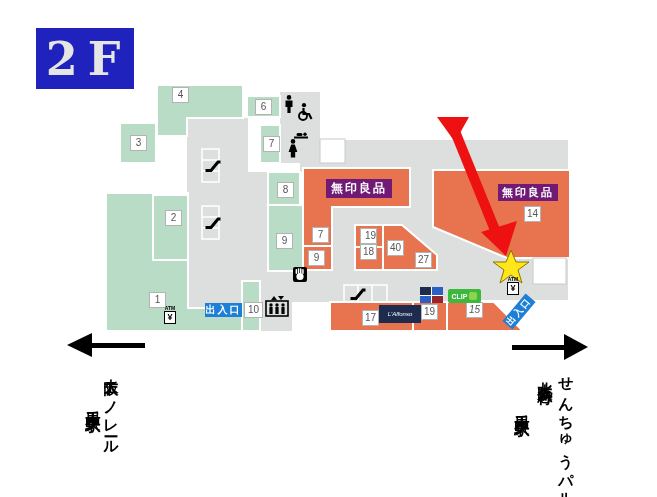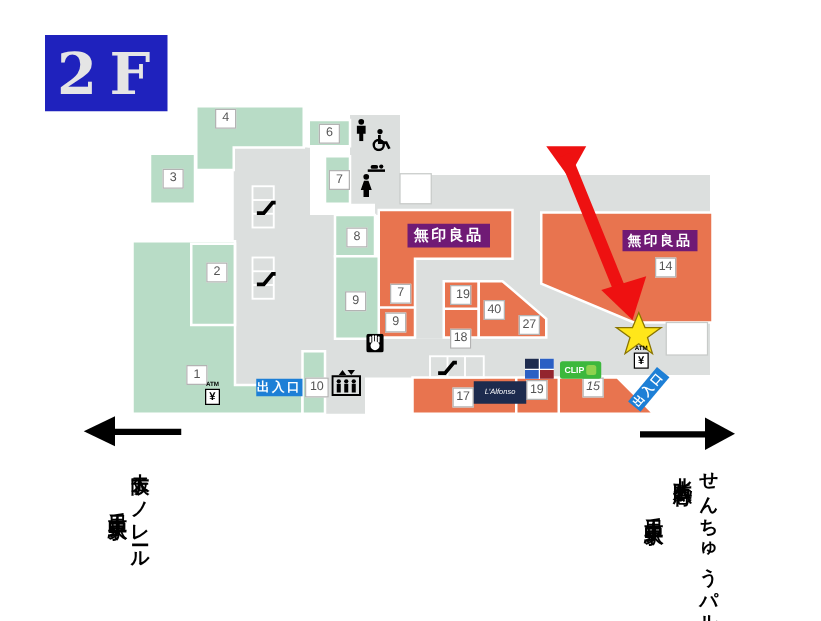--- a/index.html
+++ b/index.html
@@ -136,21 +136,21 @@
   <div class="unit" style="left:263px;top:136px;">7</div>
   <div class="unit" style="left:277px;top:182px;">8</div>
   <div class="unit" style="left:276px;top:233px;">9</div>
   <div class="unit" style="left:244px;top:302px;width:17px;">10</div>
   <div class="unit" style="left:308px;top:250px;">9</div>
   <div class="unit" style="left:312px;top:227px;">7</div>
   <div class="unit" style="left:524px;top:206px;">14</div>
   <div class="unit" style="left:466px;top:302px;font-style:italic;">15</div>
   <div class="unit" style="left:421px;top:304px;">19</div>
   <div class="unit" style="left:362px;top:310px;">17</div>
-  <div class="unit" style="left:360px;top:263px;">18</div>
+  <div class="unit" style="left:360px;top:244px;">18</div>
   <div class="unit" style="left:360px;top:228px;text-align:right;">19</div>
   <div class="unit" style="left:387px;top:240px;">40</div>
   <div class="unit" style="left:415px;top:252px;">27</div>
 
   <div class="abs badge17">L'Alfonso</div>
   <div class="abs badge15">
     <span>CLIP</span>
     <span class="blob"></span>
   </div>
   <div class="abs gridlogo">

